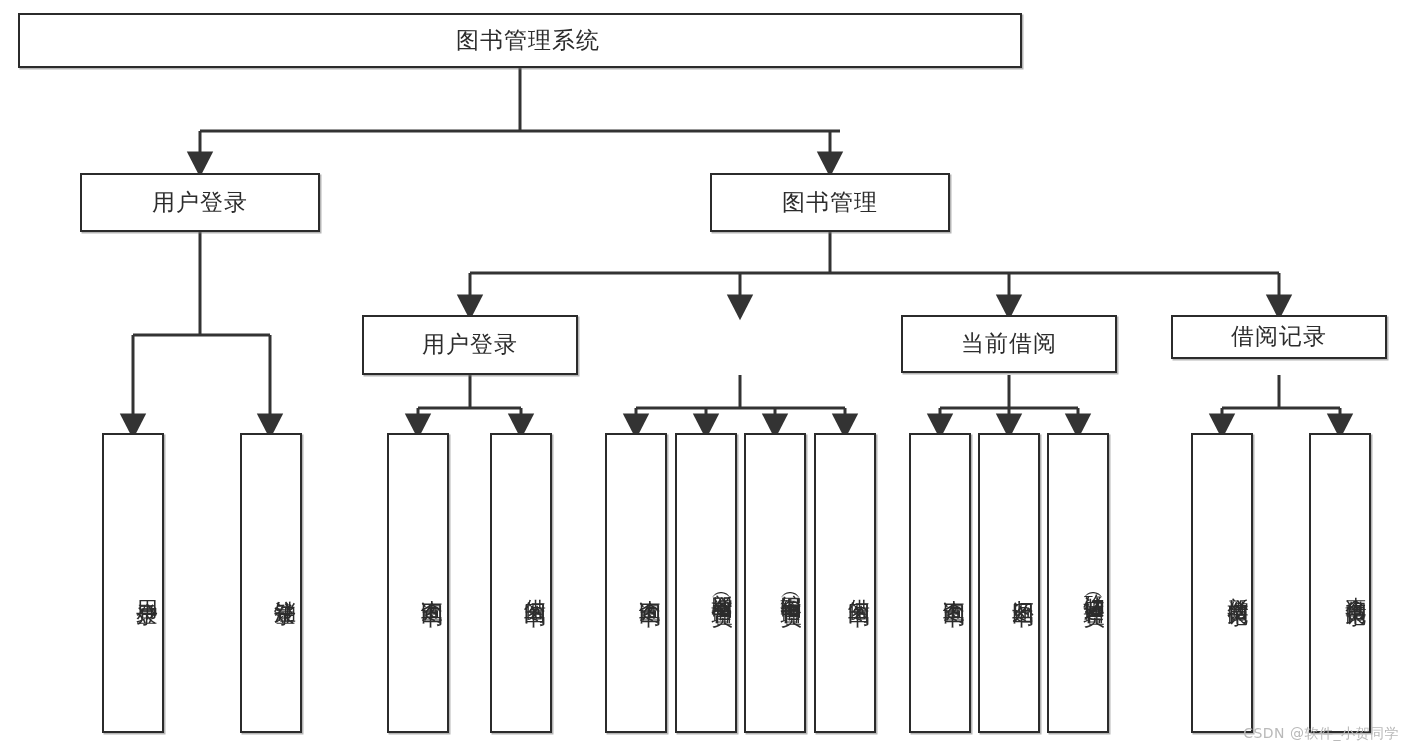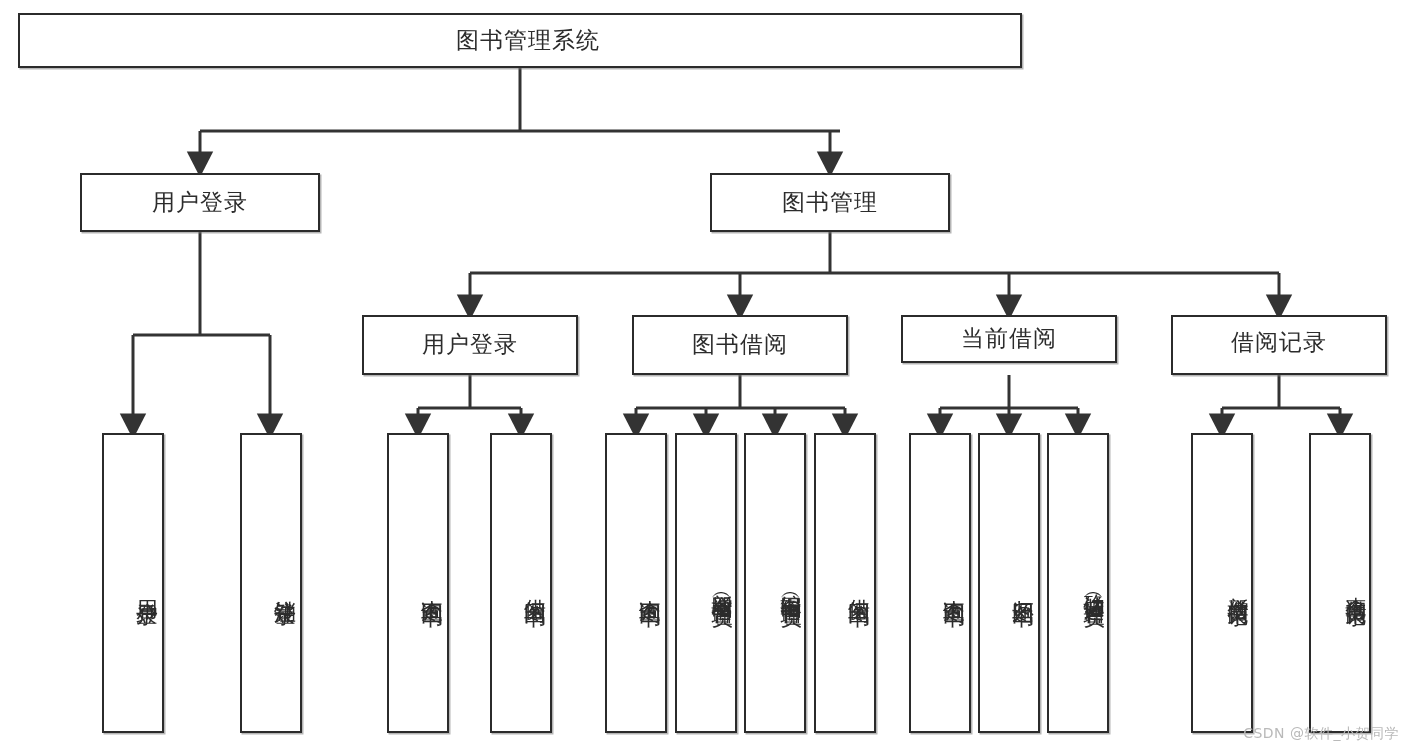--- a/index.html
+++ b/index.html
@@ -82,27 +82,24 @@
   <div class="node h" style="left:80px;top:173px;width:240px;height:59px;">
     <span>用户登录</span>
   </div>
   <div class="node h" style="left:710px;top:173px;width:240px;height:59px;">
     <span>图书管理</span>
   </div>
 
   <div class="node h" style="left:362px;top:315px;width:216px;height:60px;">
     <span>用户登录</span>
   </div>
-  <div class="node h" style="left:632px;top:315px;width:216px;height:60px;">
-    <span>图书借阅</span>
-  </div>
-  <div class="node h" style="left:901px;top:315px;width:216px;height:48px;">
+  <div class="node h" style="left:901px;top:315px;width:216px;height:58px;">
     <span>当前借阅</span>
   </div>
-  <div class="node h" style="left:1171px;top:315px;width:216px;height:60px;font-family:Liberation Mono, monospace;">
+  <div class="node h" style="left:1171px;top:315px;width:216px;height:44px;">
     <span>借阅记录</span>
   </div>
 
   <div class="node leaf" style="left:102px;top:433px;width:62px;height:300px;">
     <span>用户登录</span>
   </div>
   <div class="node leaf" style="left:240px;top:433px;width:62px;height:300px;">
     <span>注销登录</span>
   </div>
 

